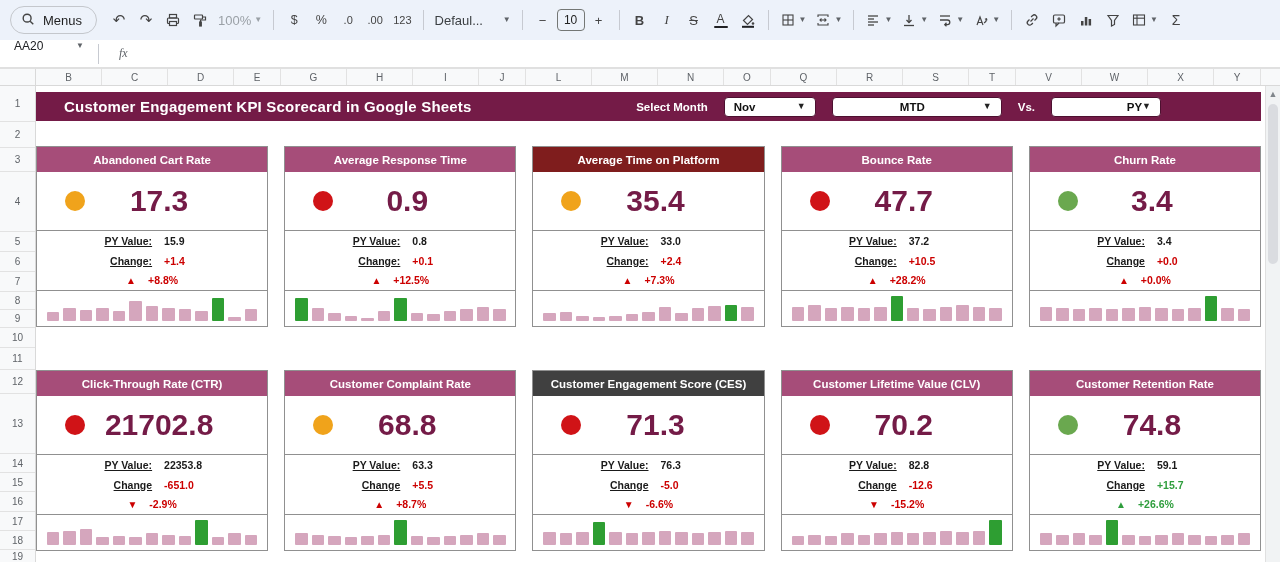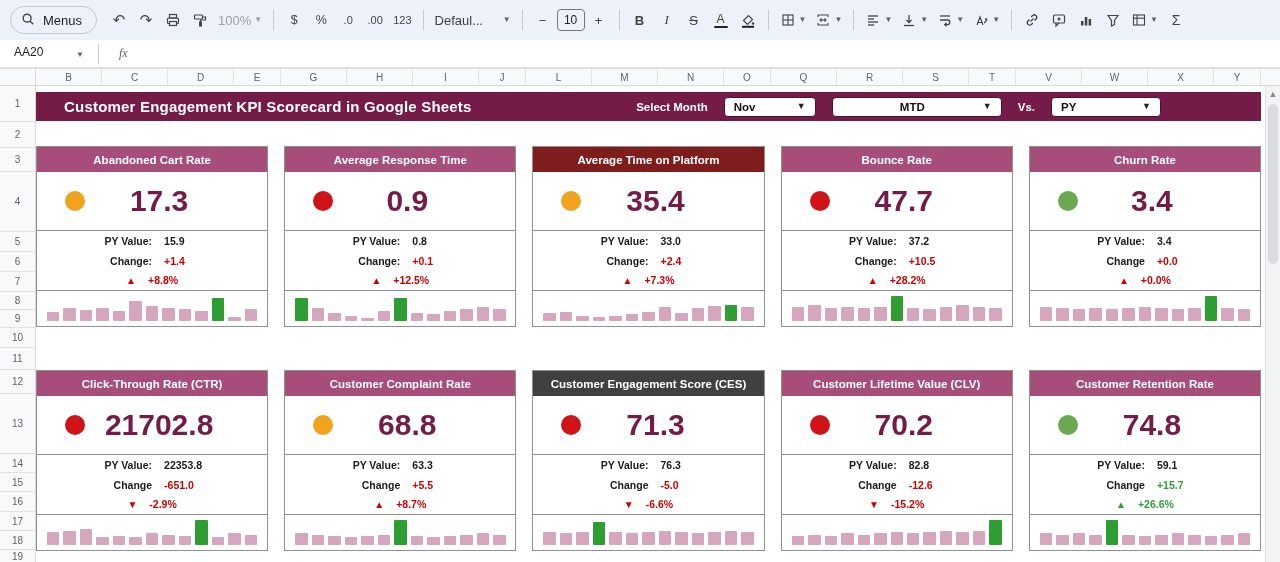--- a/index.html
+++ b/index.html
@@ -27,21 +27,21 @@
   .size-box { width: 28px; height: 22px; border: 1px solid #747775; border-radius: 4px;
     display: flex; align-items: center; justify-content: center; font-size: 12px; color: #222; }
   .acolor { display: flex; flex-direction: column; align-items: center; line-height: 1; }
   .acolor .bar { width: 14px; height: 3px; background: #202124; margin-top: 1px; }
   .num-fmt { font-size: 12.5px; color: #444; }
   .small-fmt { font-size: 11px; color: #444; }
 
   
   .formula-bar { height: 28px; background: #fff; border-bottom: 1px solid #e0e0e0;
     display: flex; align-items: center; }
-  .name-box { width: 92px; padding: 0 8px 8px 14px; display: flex; align-items: flex-end;
+  .name-box { width: 92px; padding: 0 8px 16px 14px; display: flex; align-items: center;
     justify-content: space-between; font-size: 12px; color: #202124; height: 100%; }
   .fx { font-style: italic; color: #5f6368; font-size: 12px;
     font-family: "Liberation Serif", serif; margin-left: 14px; }
 
   
   .col-header-row { height: 18px; display: flex; background: #f8f9fa;
     border-top: 1px solid #e0e0e0; border-bottom: 1px solid #d9d9d9; }
   .corner { width: 36px; border-right: 1px solid #d9d9d9; flex: none; }
   #col-letters { display: flex; }
   .col-cell { border-right: 1px solid #e2e2e2; font-size: 10px; color: #5f6368;
@@ -77,21 +77,21 @@
     justify-content: center; color: #fff; font-size: 11.5px; font-weight: bold; }
   .value-row { height: 59px; flex: none; display: flex; align-items: center;
     border-bottom: 1px solid #909090; }
   .status-dot { width: 20px; height: 20px; border-radius: 50%; margin-left: 28px; flex: none; }
   .kpi-value { flex: 1; text-align: center; font-size: 30px; font-weight: bold;
     margin-right: 34px; }
   .stats { height: 60px; flex: none; display: flex; flex-direction: column;
     border-bottom: 1px solid #909090; }
   .stat-row { height: 20px; display: flex; align-items: center; font-size: 10.5px;
     font-weight: bold; color: #1a1a1a; }
-  .stat-label { flex: 0 0 50%; text-align: right; }
+  .stat-label { flex: 0 0 50%; text-align: right; text-decoration: underline; }
   .stat-value { margin-left: 12px; }
   .trend-row { height: 20px; display: flex; align-items: center; justify-content: center;
     gap: 12px; font-size: 10.5px; font-weight: bold; }
   .trend-arrow { font-size: 10px; }
   .spark { flex: 1; display: flex; align-items: flex-end; gap: 4px; padding: 4px 10px 5px; }
   .bar { flex: 1; min-height: 2px; border-radius: 1px; }
 
   
   .v-scroll { position: absolute; right: 0; top: 86px; bottom: 0; width: 15px;
     background: #f1f3f4; border-left: 1px solid #e0e0e0; }
@@ -379,21 +379,21 @@
           <div class="pill-select w-month">
             <span>Nov</span>
             <span class="caret">▼</span>
           </div>
           <div class="pill-select w-period">
             <span style="flex:1;text-align:center">MTD</span>
             <span class="caret">▼</span>
           </div>
           <span class="banner-label">Vs.</span>
           <div class="pill-select w-compare">
-            <span style="flex:1;text-align:left">PY</span>
+            <span style="flex:1;text-align:right">PY</span>
             <span class="caret">▼</span>
           </div>
         </div>
       </div>
       <div class="cards" id="cards-row-1">
           <div class="card">
     <div class="card-header" style="background: rgb(166, 77, 121);">
       <span>Abandoned Cart Rate</span>
     </div>
     <div class="value-row">

